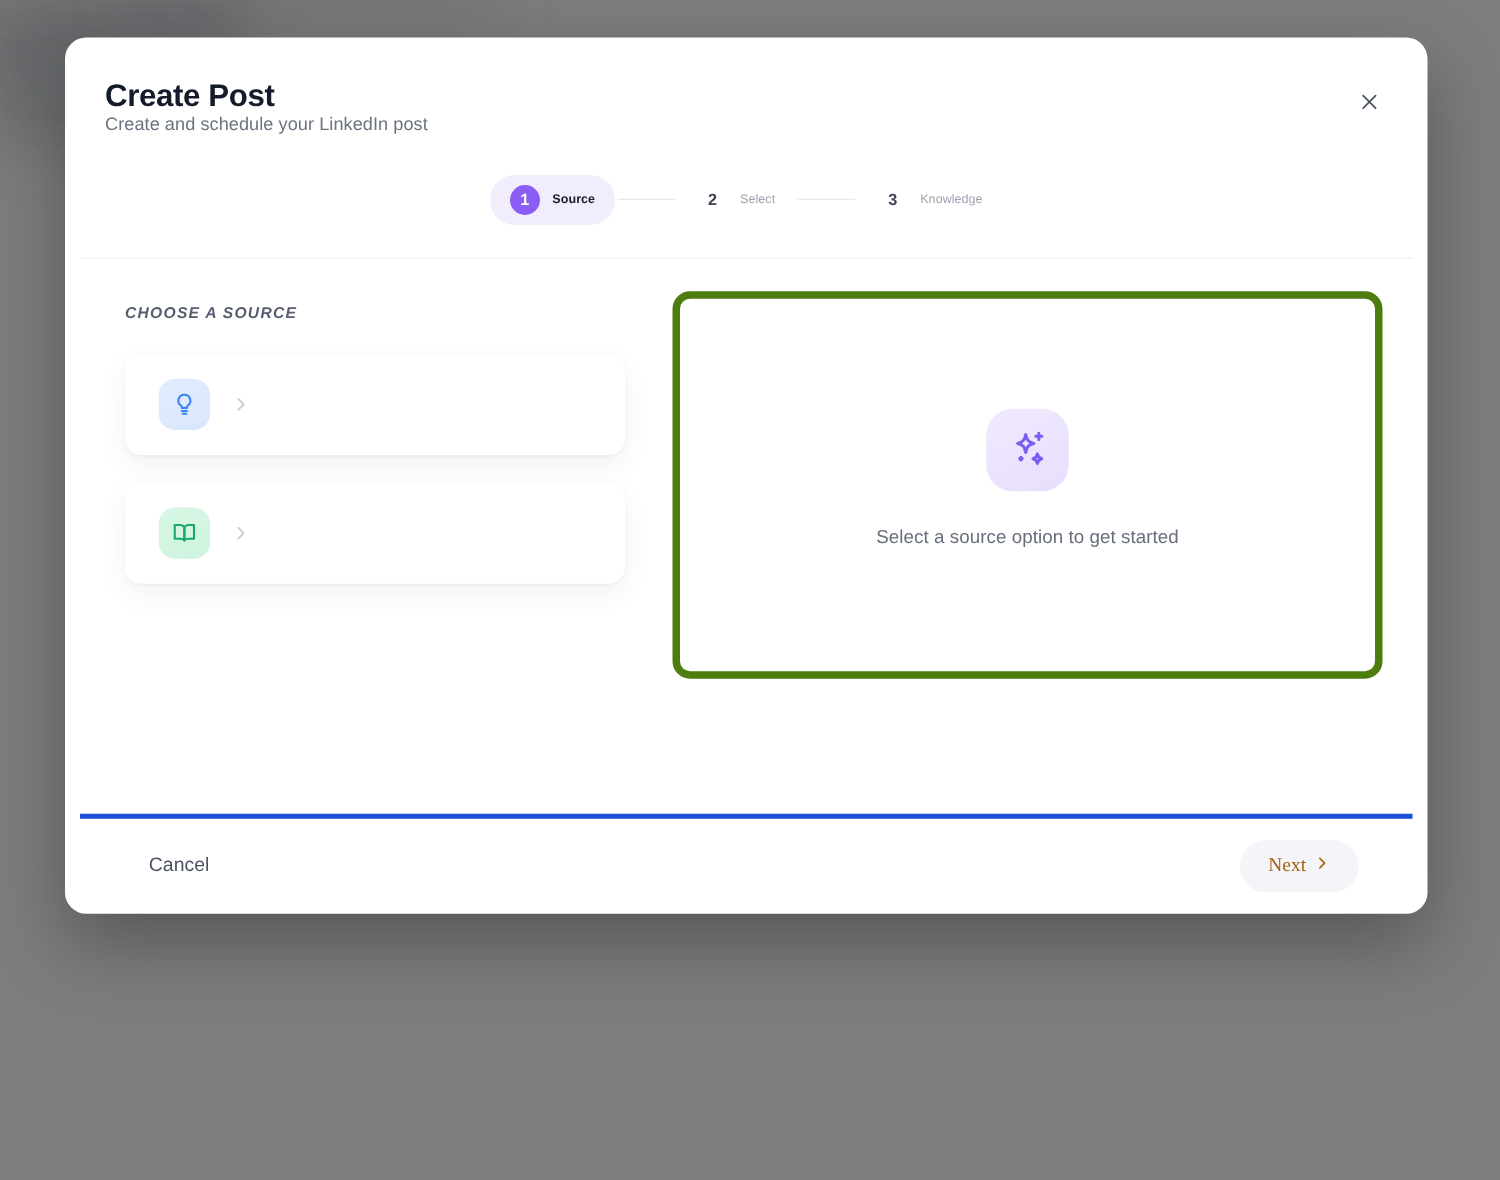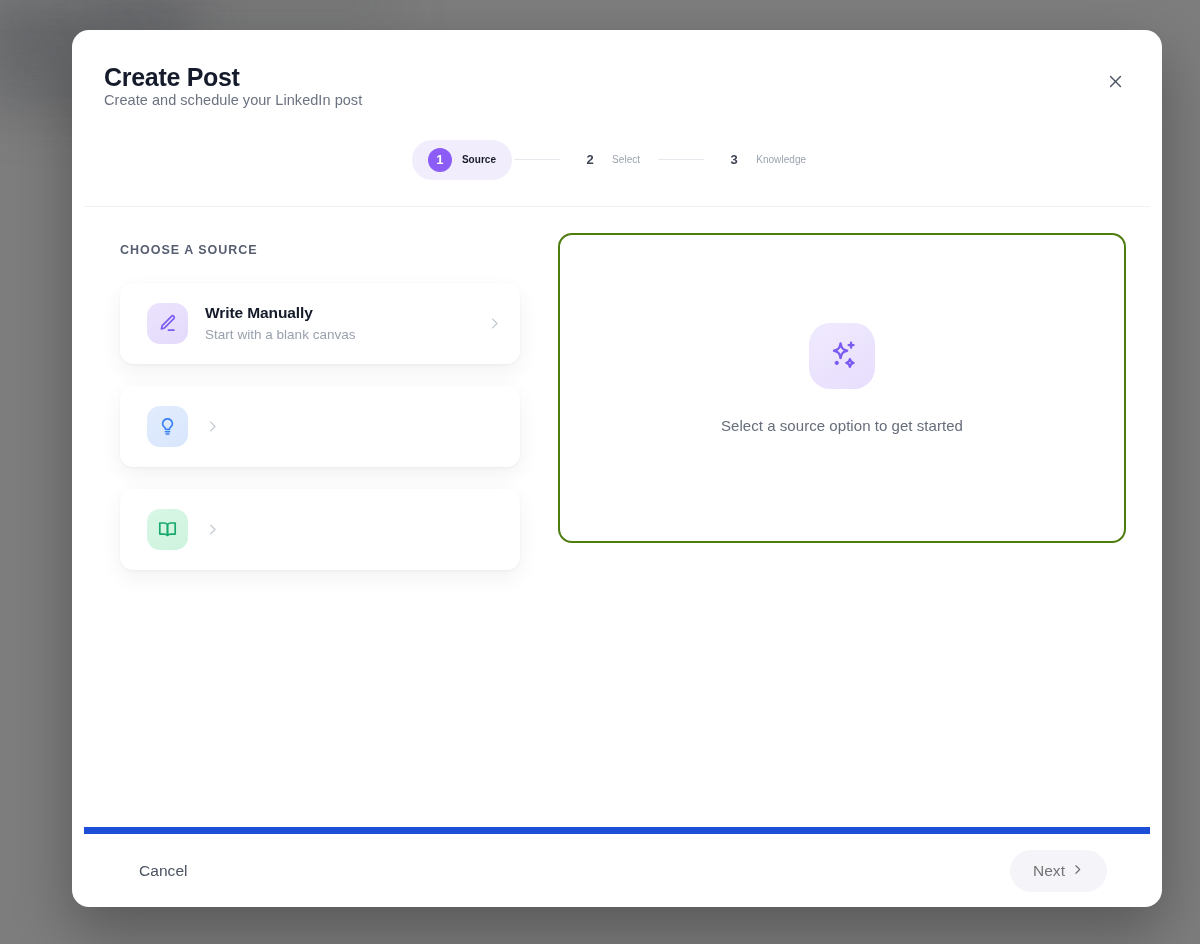--- a/index.html
+++ b/index.html
@@ -36,24 +36,24 @@
     background: rgba(50,56,64,0.26);
   }
   #backdrop .blob-d {
     left: 100px; top: -10px; width: 300px; height: 26px;
     background: rgba(60,66,74,0.22);
   }
 
   
   #modal {
     position: absolute;
-    left: 72px;
+    left: 52px;
     top: 30px;
     width: 1090px;
-    height: 877px;
+    height: 701px;
     background: #ffffff;
     border-radius: 17px;
     box-shadow: 0 24px 60px rgba(0,0,0,0.30);
     display: flex;
     flex-direction: column;
     overflow: hidden;
   }
 
   
   .modal-header {
@@ -152,20 +152,21 @@
     width: 400px;
     flex-shrink: 0;
     padding-top: 10px;
   }
   .section-label {
     font-size: 12.5px;
     font-weight: bold;
     letter-spacing: 1.0px;
     color: #565e70;
     margin-bottom: 26px;
+    font-style: italic;
   }
 
   .source-card {
     position: relative;
     display: flex;
     align-items: center;
     gap: 17px;
     background: #ffffff;
     border-radius: 13px;
     padding: 20px 18px 20px 27px;
@@ -203,21 +204,21 @@
     flex-shrink: 0;
     color: #c4c9d2;
     display: flex;
     align-items: center;
   }
 
   
   .right-col {
     flex: 1;
     margin-left: 38px;
-    border: 2px solid #4d7c0f;
+    border: 6px solid #4d7c0f;
     border-radius: 14px;
     display: flex;
     align-items: flex-start;
     justify-content: center;
     height: 310px;
   }
   .empty-state {
     display: flex;
     flex-direction: column;
     align-items: center;
@@ -234,21 +235,21 @@
   }
   .empty-text {
     margin-top: 28px;
     font-size: 15px;
     color: #666d7b;
     letter-spacing: 0.05px;
   }
 
   
   .modal-footer {
-    border-top: 7px solid #1d4ed8;
+    border-top: 4px solid #1d4ed8;
     margin: 0 12px;
     height: 80px;
     display: flex;
     align-items: center;
     justify-content: space-between;
     padding: 0 43px 0 51px;
   }
   .cancel-btn {
     background: transparent;
     border: none;
@@ -258,23 +259,23 @@
     cursor: pointer;
     padding: 8px 4px;
     letter-spacing: 0.05px;
   }
   .next-btn {
     display: flex;
     align-items: center;
     gap: 6px;
     background: #f5f4f9;
     border: none;
-    font-family: Liberation Sans, sans-serif;
+    font-family: Liberation Serif, serif;
     font-size: 15.5px;
-    color: #737373;
+    color: #a16207;
     border-radius: 999px;
     padding: 12px 23px;
     cursor: default;
     letter-spacing: 0.05px;
     justify-content: space-between;
   }
 </style>
 </head>
 <body>
 
@@ -318,37 +319,20 @@
     </div>
   </div>
 
   <div class="header-divider"></div>
 
   <div class="modal-body">
 
     <div class="left-col">
       <div class="section-label">CHOOSE A SOURCE</div>
 
-      <div class="source-card">
-        <span class="card-icon icon-purple">
-          <svg width="21" height="21" viewBox="0 0 24 24" fill="none" stroke="currentColor" stroke-width="1.9" stroke-linecap="round" stroke-linejoin="round">
-            <path d="M16.5 3.8a1.9 1.9 0 0 1 2.7 2.7L8.6 17.1l-3.6 1 1-3.6z"></path>
-            <line x1="13" y1="19.6" x2="19.4" y2="19.6"></line>
-          </svg>
-        </span>
-        <span class="card-text">
-          <span class="card-title" style="display:block">Write Manually</span>
-          <span class="card-desc" style="display:block">Start with a blank canvas</span>
-        </span>
-        <span class="card-chevron">
-          <svg width="15" height="15" viewBox="0 0 24 24" fill="none" stroke="currentColor" stroke-width="2.1" stroke-linecap="round" stroke-linejoin="round">
-            <polyline points="9 5 16 12 9 19"></polyline>
-          </svg>
-        </span>
-      </div>
 
       <div class="source-card">
         <span class="card-icon icon-blue">
           <svg width="21" height="21" viewBox="0 0 24 24" fill="none" stroke="currentColor" stroke-width="1.9" stroke-linecap="round" stroke-linejoin="round">
             <path d="M12 3.2a5.4 5.4 0 0 0-3.2 9.8c.5.4.8 1 .8 1.6v.6h4.8v-.6c0-.6.3-1.2.8-1.6A5.4 5.4 0 0 0 12 3.2z"></path>
             <line x1="9.6" y1="18" x2="14.4" y2="18"></line>
             <line x1="10.4" y1="20.6" x2="13.6" y2="20.6"></line>
           </svg>
         </span>
         <span class="card-chevron">

